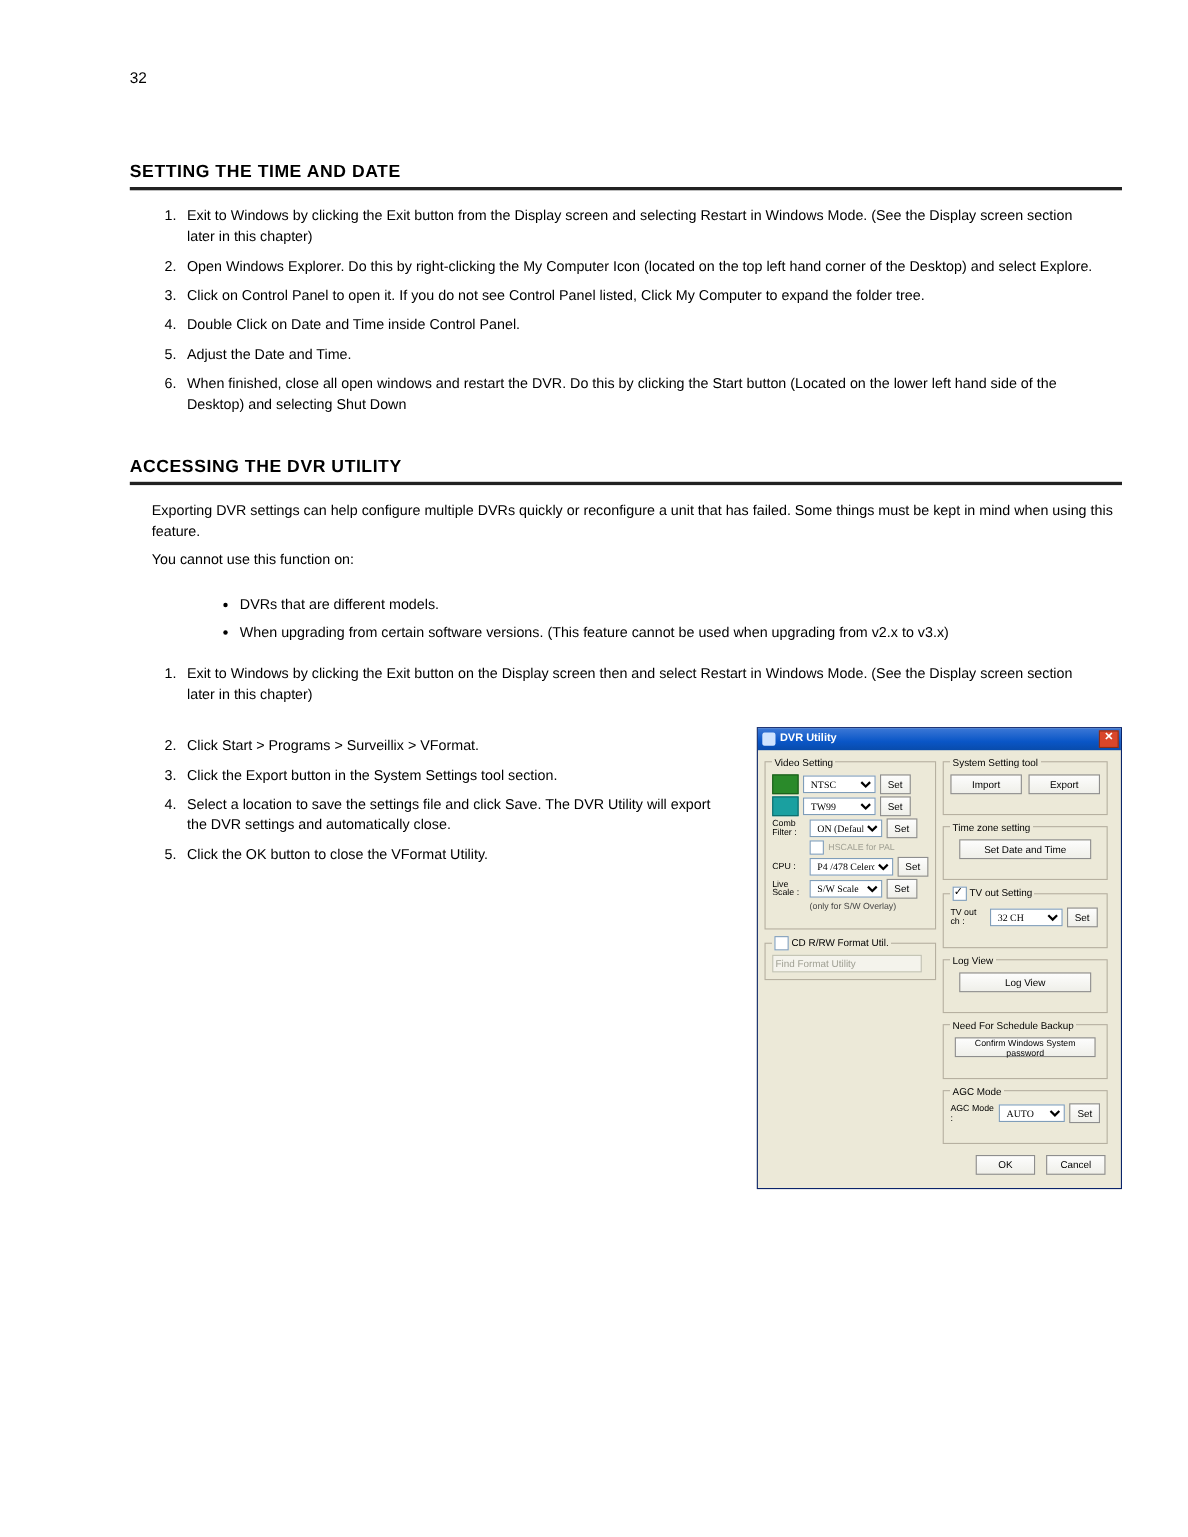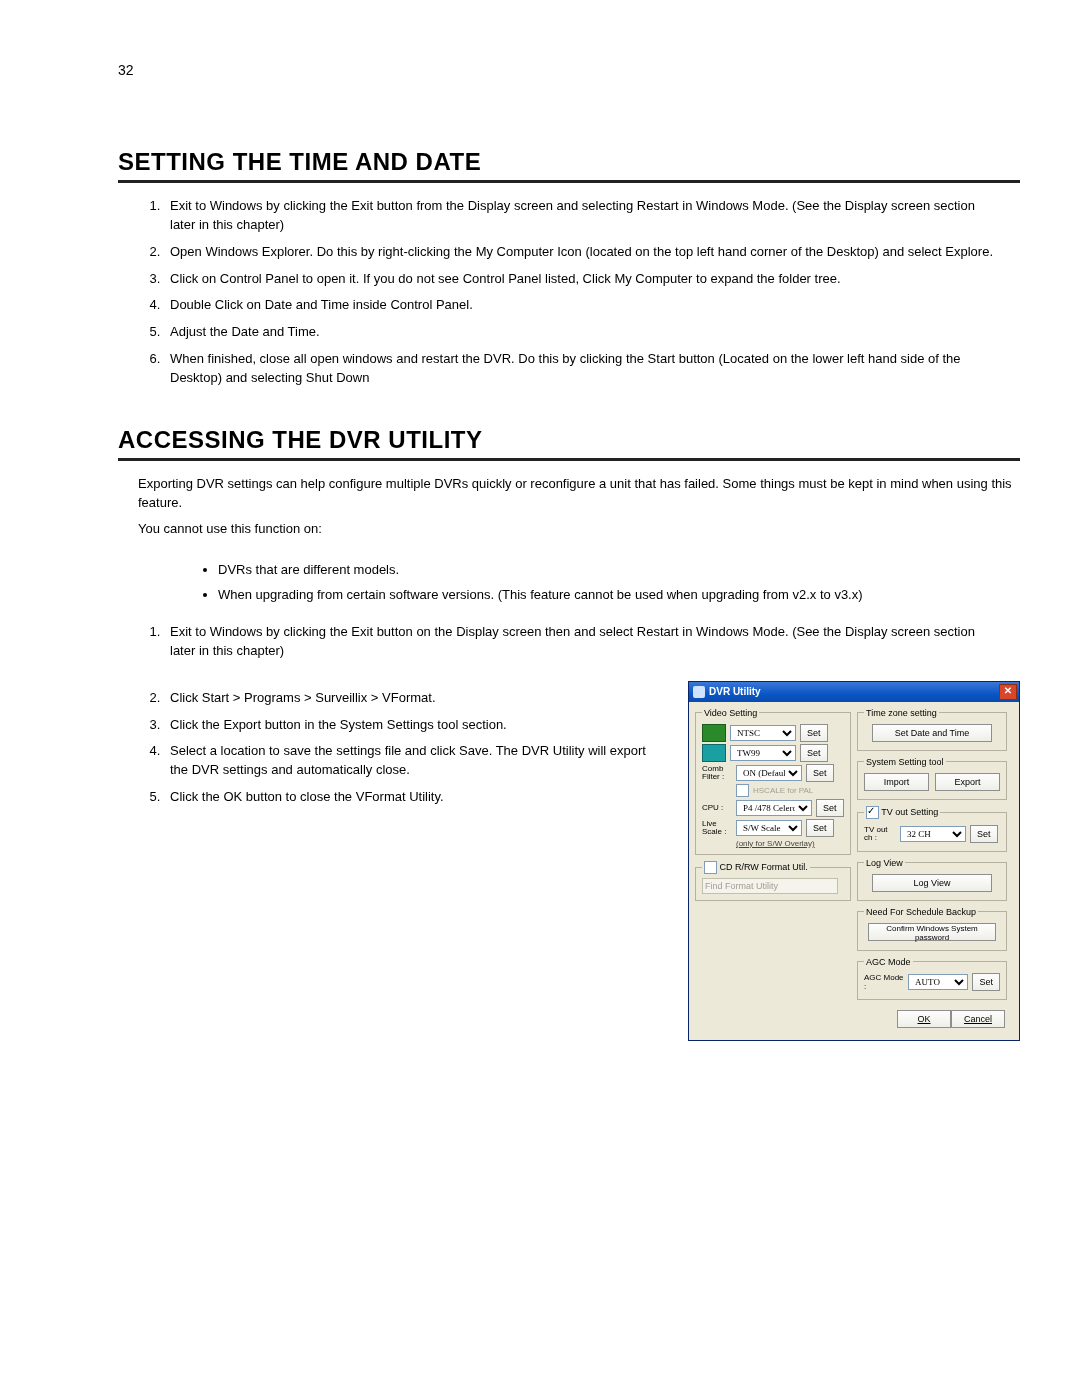--- a/index.html
+++ b/index.html
@@ -16,21 +16,21 @@
     position: relative;
   }
   .page-number {
     position: absolute;
     top: 62px;
     left: 118px;
     font-size: 14px;
     text-align: right;
   }
   .section-title {
-    font-size: 24px;
+    font-size: 16px;
     font-weight: bold;
     letter-spacing: 0.5px;
     margin: 0 0 4px 0;
     padding-top: 10px;
   }
   .thick-rule {
     border: none;
     border-top: 3px solid #222;
     margin: 4px 0 14px 0;
   }
@@ -132,21 +132,21 @@
   .dialog-body {
     padding: 6px 6px 6px 6px;
     display: flex;
     gap: 6px;
     flex-wrap: wrap;
     font-size: 9px;
     color: #000;
   }
   fieldset {
     border: 1px solid #b6b0a0;
-    padding: 4px 6px 6px 6px;
+    padding: 4px 6px 16px 6px;
     margin: 0;
   }
   fieldset > legend {
     font-size: 9px;
     padding: 0 2px;
   }
   .col-left {
     flex: 0 0 156px;
     display: flex;
     flex-direction: column;
@@ -221,40 +221,38 @@
   }
   .disabled-text {
     color: #a0a094;
     font-size: 8px;
     text-align: right;
   }
   .sub-note {
     font-size: 8px;
     color: #444;
     margin-left: 34px;
-    text-decoration: underline;
   }
   .win-input {
     font-family: Tahoma, Arial, sans-serif;
     font-size: 9px;
     height: 14px;
     border: 1px solid #c0c0b0;
     background: #f4f3ec;
     color: #a0a094;
     padding: 0 2px;
     width: 130px;
   }
   .footer-btns {
     width: 100%;
     display: flex;
     justify-content: flex-end;
-    gap: 0;
+    gap: 10px;
     padding: 4px 8px 6px 0;
     box-sizing: border-box;
-    text-decoration: underline;
   }
   .split-row {
     display: flex;
     gap: 6px;
   }
 </style>
 </head>
 <body>
 
 <div class="page">
@@ -368,31 +366,31 @@
                 <legend>
                   <span class="chkbox" style="vertical-align:middle;"></span>
                   <span>CD R/RW Format Util.</span>
                 </legend>
                 <input class="win-input" disabled="" value="Find Format Utility" style="">
               </fieldset>
             </div>
 
             <div class="col-right">
               <fieldset>
-                <legend>Time zone setting</legend>
-                <div style="text-align:center; padding:2px 0;">
-                  <button class="win-btn wide">Set Date and Time</button>
-                </div>
-              </fieldset>
-
-              <fieldset>
                 <legend>System Setting tool</legend>
                 <div class="split-row" style="justify-content:center; padding:2px 0;">
                   <button class="win-btn" style="flex:1;">Import</button>
                   <button class="win-btn" style="flex:1;">Export</button>
+                </div>
+              </fieldset>
+
+              <fieldset>
+                <legend>Time zone setting</legend>
+                <div style="text-align:center; padding:2px 0;">
+                  <button class="win-btn wide">Set Date and Time</button>
                 </div>
               </fieldset>
 
               <fieldset>
                 <legend>
                   <span class="chkbox checked" style="vertical-align:middle;"></span>
                   <span>TV out Setting</span>
                 </legend>
                 <div class="row">
                   <span class="label" style="width:32px;">TV out ch :</span>

